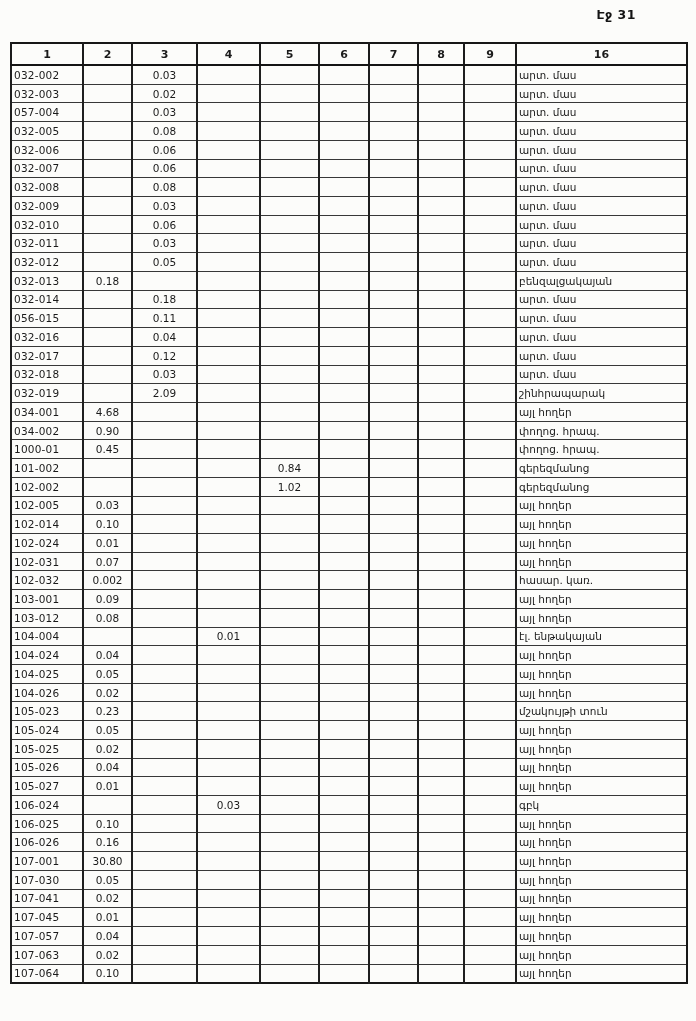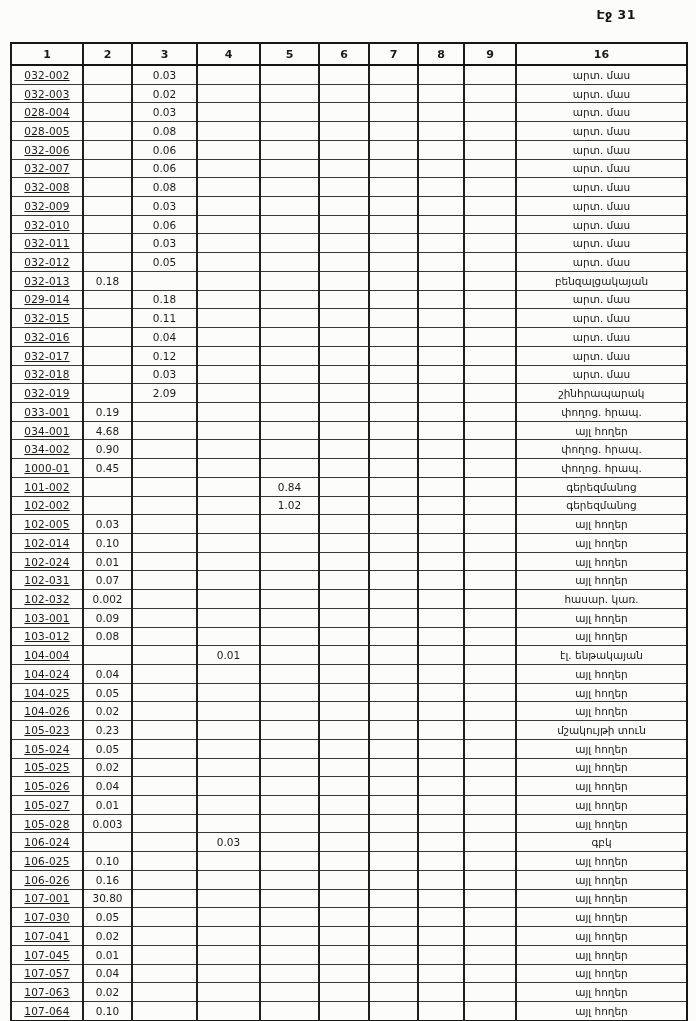--- a/index.html
+++ b/index.html
@@ -33,23 +33,23 @@
   }
   table.scan-table td {
     height:17.72px;
     font-size:10.5px;
     border-left:2px solid #1f1f1f;
     border-top:1px solid #383838;
     padding:0 2px;
     white-space:nowrap; overflow:hidden;
     color:#1a1a1a;
   }
-  td.c1 { text-align:center; padding-left:4px; font-size:10.5px; letter-spacing:0.2px;text-decoration:underline; }
+  td.c1 { text-align:left; padding-left:4px; font-size:10.5px; letter-spacing:0.2px; }
   td.num { text-align:center; }
-  td.c10 { text-align:center; padding-left:4px; position:relative; font-size:10.5px; }
+  td.c10 { text-align:left; padding-left:4px; position:relative; font-size:10.5px; }
 </style>
 </head>
 <body>
 
 <div class="page">
   <div class="page-label">Էջ 31</div>
 
   <table class="scan-table">
     <colgroup>
       <col style="width:72px">
@@ -98,34 +98,34 @@
       <td class="num"></td>
       <td class="num"></td>
       <td class="num"></td>
       <td class="num"></td>
       <td class="num"></td>
       <td class="num"></td>
       <td class="c10">արտ. մաս</td>
     </tr>
 
     <tr>
-      <td class="c1">028-004</td>
+      <td class="c1">057-004</td>
       <td class="num"></td>
       <td class="num">0.03</td>
       <td class="num"></td>
       <td class="num"></td>
       <td class="num"></td>
       <td class="num"></td>
       <td class="num"></td>
       <td class="num"></td>
       <td class="c10">արտ. մաս</td>
     </tr>
 
     <tr>
-      <td class="c1">028-005</td>
+      <td class="c1">032-005</td>
       <td class="num"></td>
       <td class="num">0.08</td>
       <td class="num"></td>
       <td class="num"></td>
       <td class="num"></td>
       <td class="num"></td>
       <td class="num"></td>
       <td class="num"></td>
       <td class="c10">արտ. մաս</td>
     </tr>
@@ -228,34 +228,34 @@
       <td class="num"></td>
       <td class="num"></td>
       <td class="num"></td>
       <td class="num"></td>
       <td class="num"></td>
       <td class="num"></td>
       <td class="c10">բենզալցակայան</td>
     </tr>
 
     <tr>
-      <td class="c1">029-014</td>
+      <td class="c1">032-014</td>
       <td class="num"></td>
       <td class="num">0.18</td>
       <td class="num"></td>
       <td class="num"></td>
       <td class="num"></td>
       <td class="num"></td>
       <td class="num"></td>
       <td class="num"></td>
       <td class="c10">արտ. մաս</td>
     </tr>
 
     <tr>
-      <td class="c1">032-015</td>
+      <td class="c1">056-015</td>
       <td class="num"></td>
       <td class="num">0.11</td>
       <td class="num"></td>
       <td class="num"></td>
       <td class="num"></td>
       <td class="num"></td>
       <td class="num"></td>
       <td class="num"></td>
       <td class="c10">արտ. մաս</td>
     </tr>
@@ -305,32 +305,20 @@
       <td class="num">2.09</td>
       <td class="num"></td>
       <td class="num"></td>
       <td class="num"></td>
       <td class="num"></td>
       <td class="num"></td>
       <td class="num"></td>
       <td class="c10">շինհրապարակ</td>
     </tr>
 
-    <tr>
-      <td class="c1">033-001</td>
-      <td class="num">0.19</td>
-      <td class="num"></td>
-      <td class="num"></td>
-      <td class="num"></td>
-      <td class="num"></td>
-      <td class="num"></td>
-      <td class="num"></td>
-      <td class="num"></td>
-      <td class="c10">փողոց. հրապ.</td>
-    </tr>
 
     <tr>
       <td class="c1">034-001</td>
       <td class="num">4.68</td>
       <td class="num"></td>
       <td class="num"></td>
       <td class="num"></td>
       <td class="num"></td>
       <td class="num"></td>
       <td class="num"></td>
@@ -592,32 +580,20 @@
       <td class="num"></td>
       <td class="num"></td>
       <td class="num"></td>
       <td class="num"></td>
       <td class="num"></td>
       <td class="num"></td>
       <td class="num"></td>
       <td class="c10">այլ հողեր</td>
     </tr>
 
-    <tr>
-      <td class="c1">105-028</td>
-      <td class="num">0.003</td>
-      <td class="num"></td>
-      <td class="num"></td>
-      <td class="num"></td>
-      <td class="num"></td>
-      <td class="num"></td>
-      <td class="num"></td>
-      <td class="num"></td>
-      <td class="c10">այլ հողեր</td>
-    </tr>
 
     <tr>
       <td class="c1">106-024</td>
       <td class="num"></td>
       <td class="num"></td>
       <td class="num">0.03</td>
       <td class="num"></td>
       <td class="num"></td>
       <td class="num"></td>
       <td class="num"></td>

